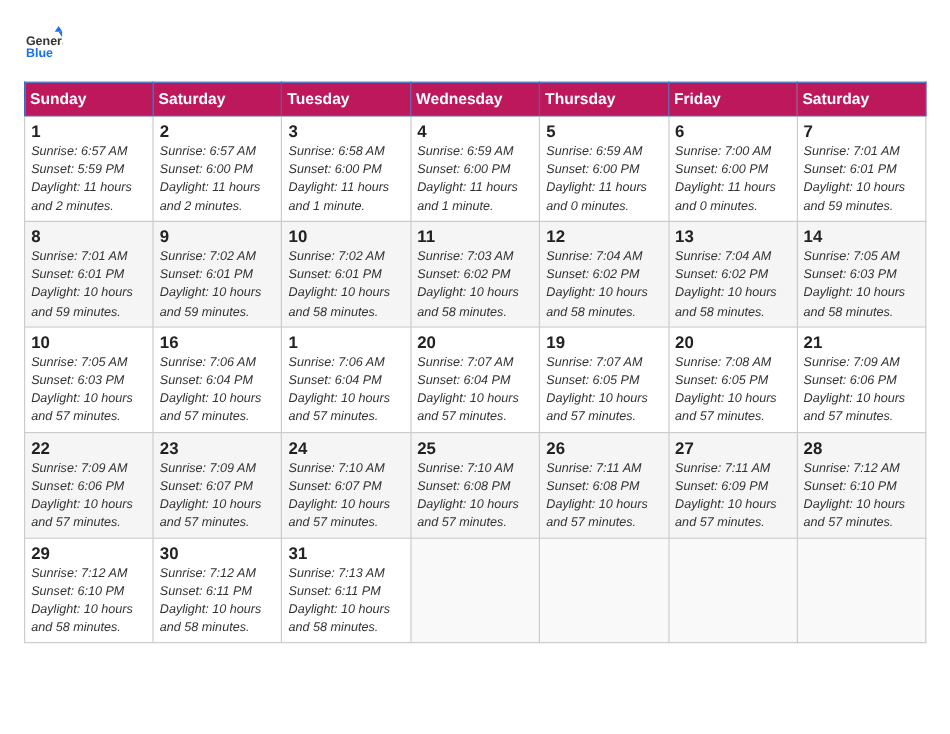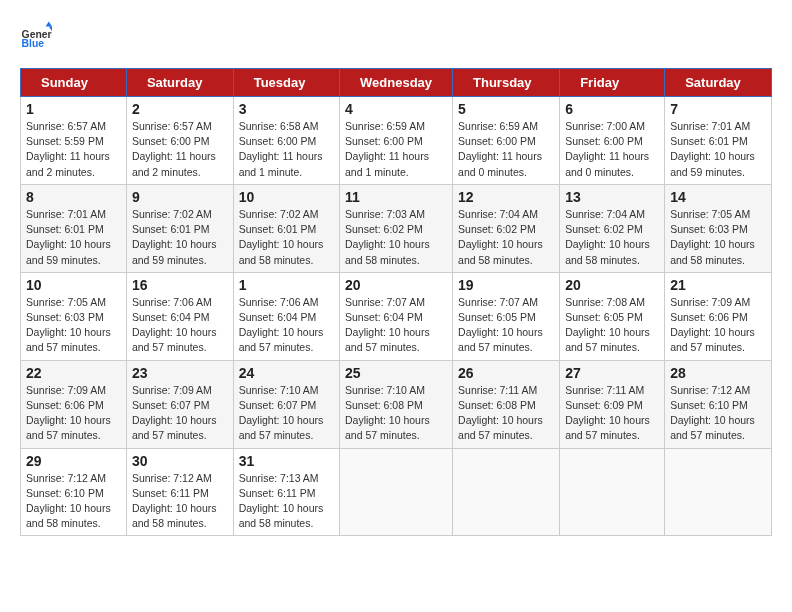--- a/index.html
+++ b/index.html
@@ -36,23 +36,23 @@
     .location {
       font-size: 15px;
       color: #555;
     }
     .calendar {
       width: 100%;
       border-collapse: collapse;
       font-size: 11px;
     }
     .calendar th {
-      background: #b91c1c;
+      background: #be185d;
       color: #fff;
-      padding: 6px 20px;
+      padding: 6px 4px;
       text-align: left;
       font-size: 13px;
       font-weight: bold;
       border: 1px solid #3a6abf;
     }
     .calendar td {
       border: 1px solid #ccc;
       vertical-align: top;
       padding: 4px 5px;
       width: 108px;
@@ -68,20 +68,21 @@
       font-size: 14px;
       font-weight: bold;
       color: #222;
       display: block;
       margin-bottom: 2px;
     }
     .day-info {
       color: #333;
       font-size: 10.5px;
       line-height: 1.45;
+      font-style: italic;
     }
     .empty-cell {
       background: #f9f9f9 !important;
     }
   </style>
 </head>
 <body>
 
 <div class="header">
   <div class="logo">

